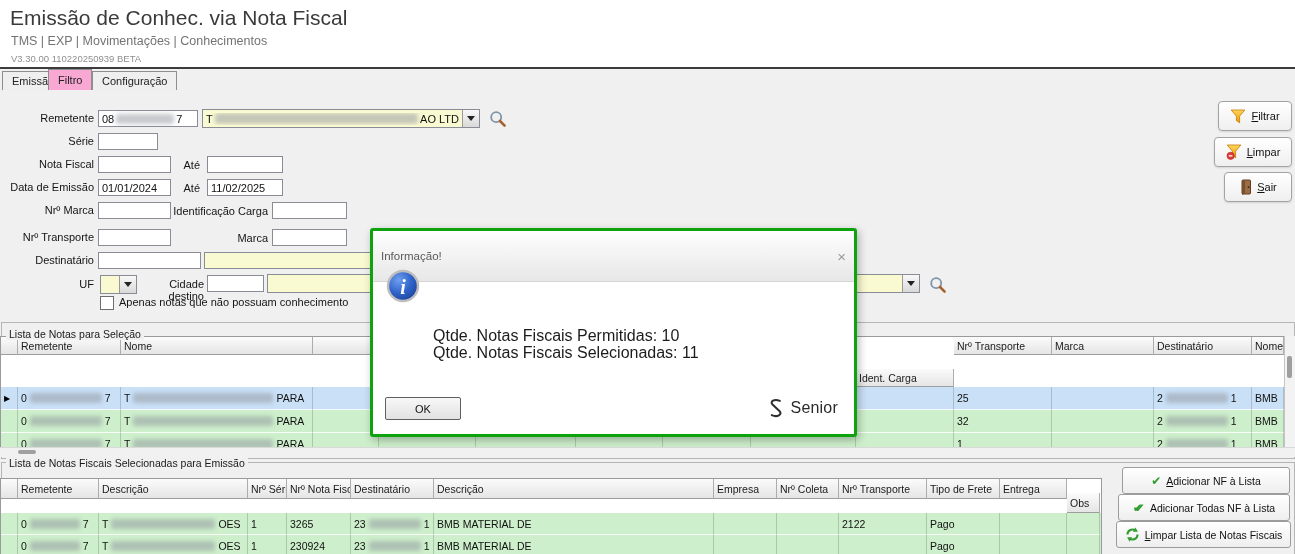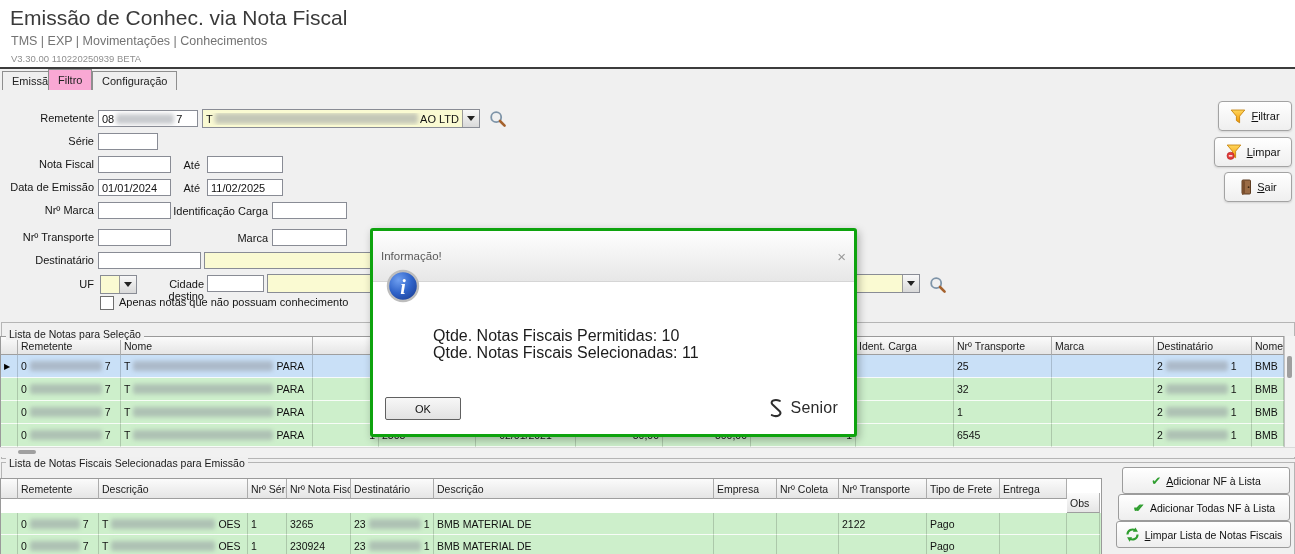--- a/index.html
+++ b/index.html
@@ -221,21 +221,21 @@
       <div class="grid-row head">
         <div class="grid-cell head-cell" style="width: 17px;"></div>
         <div class="grid-cell head-cell" style="width: 103px;">Remetente</div>
         <div class="grid-cell head-cell" style="width: 192px;">Nome</div>
         <div class="grid-cell head-cell" style="width: 66px;"></div>
         <div class="grid-cell head-cell" style="width: 97px;"></div>
         <div class="grid-cell head-cell" style="width: 100px;"></div>
         <div class="grid-cell head-cell" style="width: 87px;"></div>
         <div class="grid-cell head-cell" style="width: 88px;"></div>
         <div class="grid-cell head-cell" style="width: 105px;"></div>
-        <div class="grid-cell head-cell" style="width: 98px;">Ident. Carga</div>
+        <div class="grid-cell head-cell" style="width: 98px; margin-top: 32px;">Ident. Carga</div>
         <div class="grid-cell head-cell" style="width: 98px;">Nrº Transporte</div>
         <div class="grid-cell head-cell" style="width: 102px;">Marca</div>
         <div class="grid-cell head-cell" style="width: 98px;">Destinatário</div>
         <div class="grid-cell head-cell" style="width: 32px;">Nome</div>
       </div>
       <div class="grid-row body sel">
         <div class="grid-cell" style="width: 17px;">
           <span class="marker">▶</span>
         </div>
         <div class="grid-cell" style="width: 103px;">

